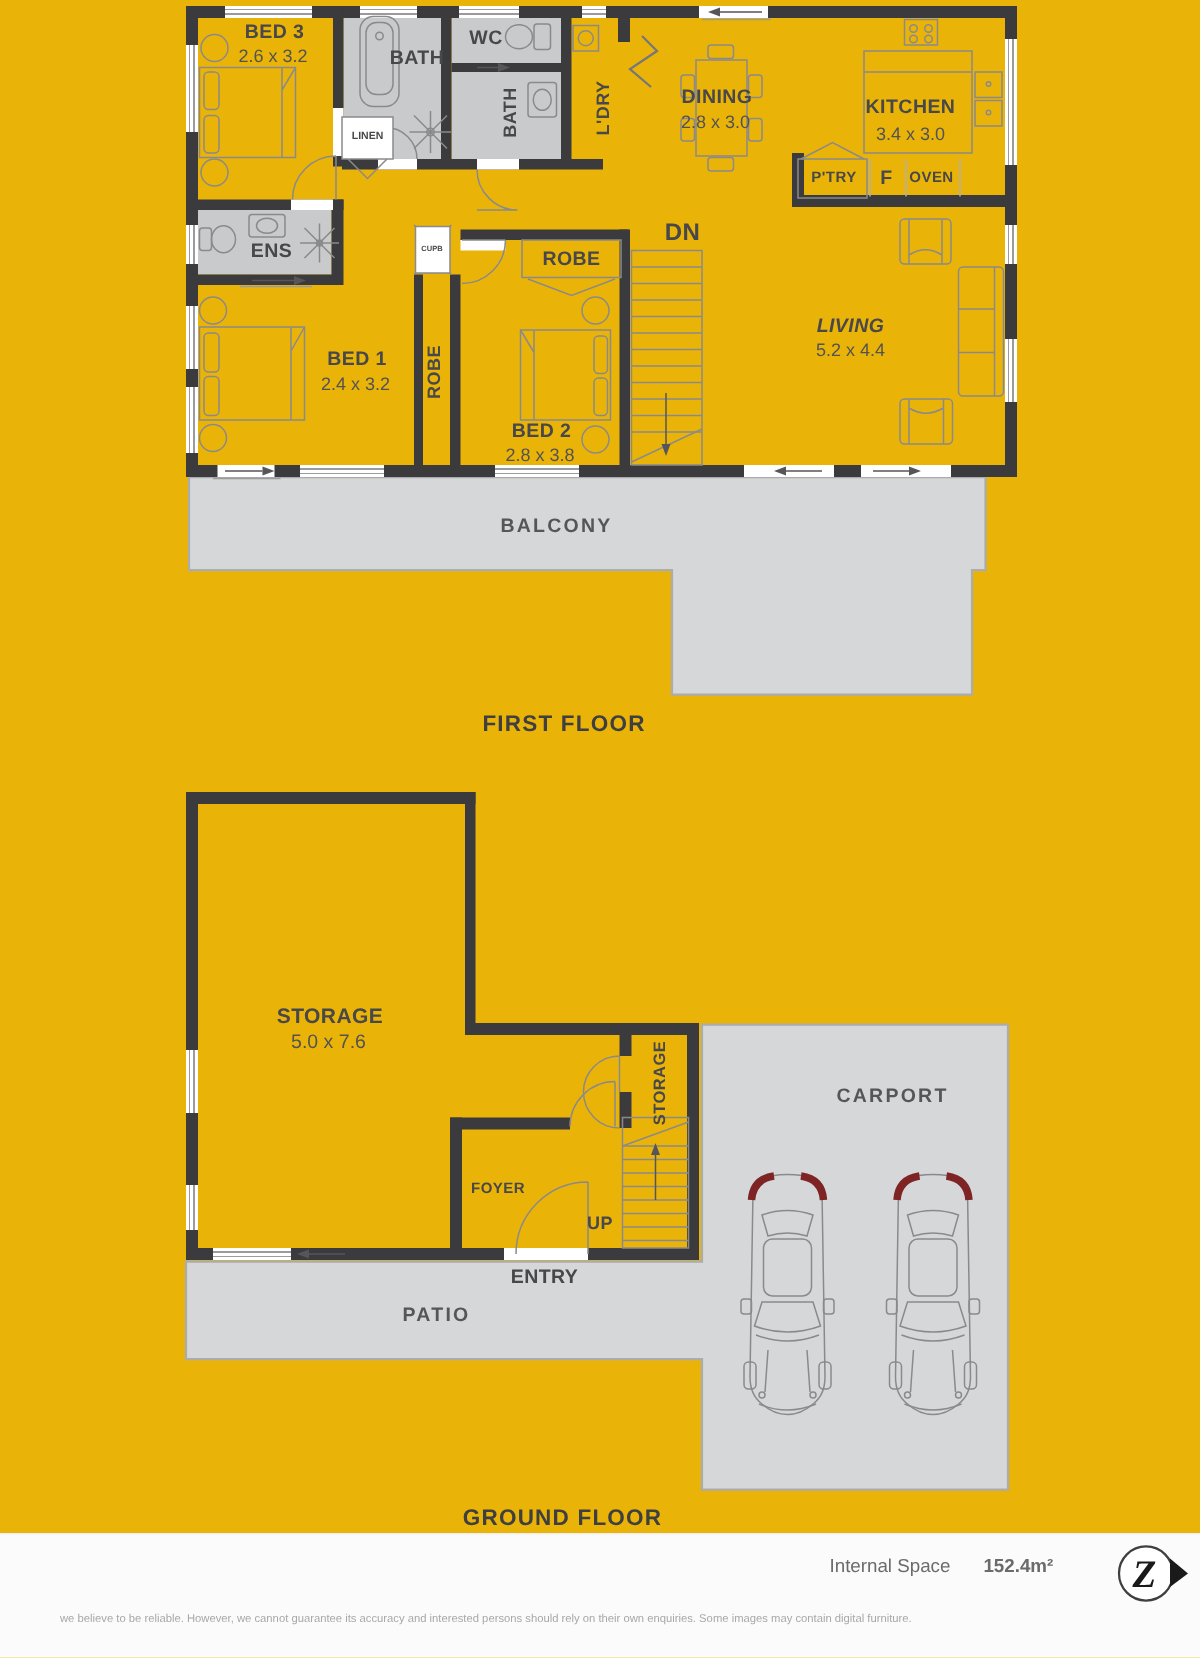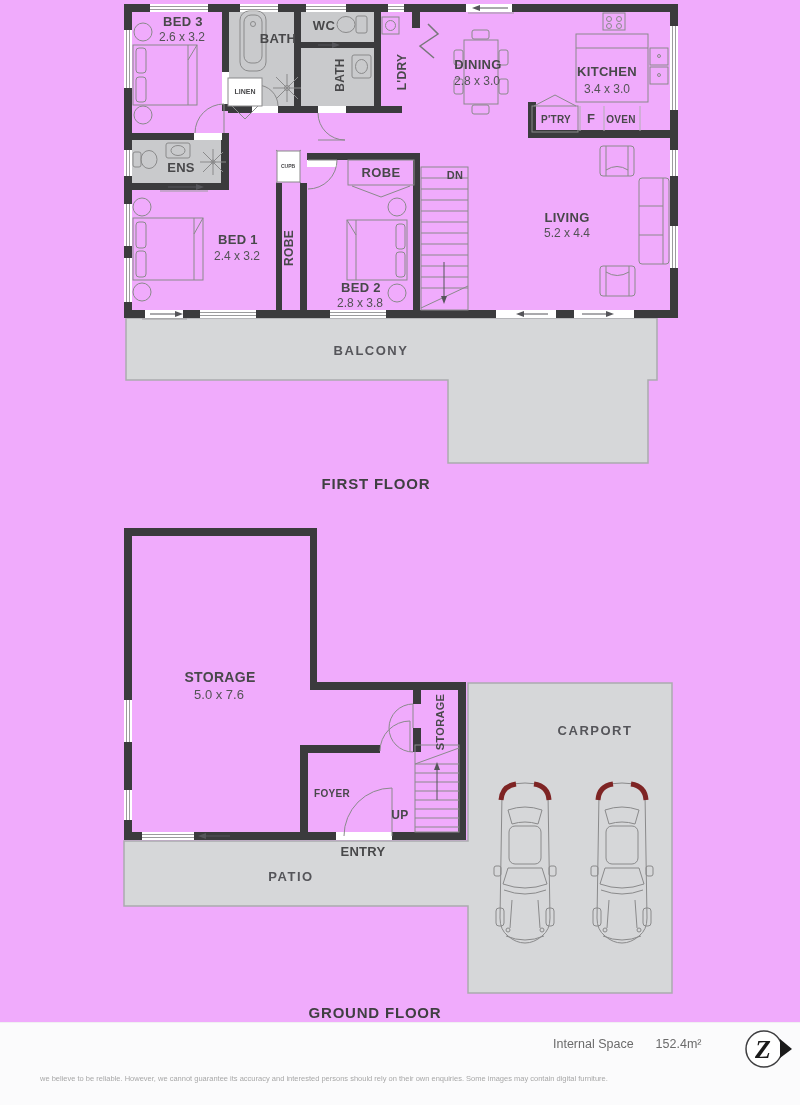--- a/index.html
+++ b/index.html
@@ -1,37 +1,37 @@
 <!DOCTYPE html>
 <html><head>
 <meta charset="utf-8">
 <style>
   html,body{margin:0;padding:0;background:#fff;}
-  #canvas{position:relative;width:800px;height:1105px;background:#f0abfc;overflow:hidden;
+  #canvas{position:relative;width:800px;height:1105px;background:#eab308;overflow:hidden;
           font-family:"Liberation Sans", sans-serif;}
   .wall{position:absolute;background:#3b3b3d;}
   .wet{position:absolute;background:#c9cacc;}
   .winh{position:absolute;height:8px;background:linear-gradient(to bottom,#fff 0,#fff 2px,#9b9b9d 2px,#9b9b9d 3px,#fff 3px,#fff 5px,#9b9b9d 5px,#9b9b9d 6px,#fff 6px,#fff 8px);}
   .winv{position:absolute;width:8px;background:linear-gradient(to right,#fff 0,#fff 2px,#9b9b9d 2px,#9b9b9d 3px,#fff 3px,#fff 5px,#9b9b9d 5px,#9b9b9d 6px,#fff 6px,#fff 8px);}
   .gap{position:absolute;background:#fff;}
   .lbl{position:absolute;transform:translate(-50%,-50%);color:#48484a;font-weight:bold;
        font-size:13px;white-space:nowrap;letter-spacing:0.3px;}
   .dims{position:absolute;transform:translate(-50%,-50%);color:#535355;font-weight:normal;
        font-size:12px;white-space:nowrap;}
   .vert{transform:translate(-50%,-50%) rotate(-90deg);}
   .tiny{font-size:7px;letter-spacing:0;}
   .caption{position:absolute;transform:translate(-50%,-50%);color:#3f3f41;font-weight:bold;
        font-size:15px;letter-spacing:0.8px;white-space:nowrap;}
   .area-lbl{position:absolute;transform:translate(-50%,-50%);color:#55555a;font-weight:bold;
        font-size:13px;letter-spacing:1.5px;white-space:nowrap;}
   svg.lines{position:absolute;left:0;top:0;pointer-events:none;}
   #footer{position:absolute;left:0;top:1022px;width:800px;height:83px;background:#fbfbfc;border-top:1px solid #f0f0f2;}
   #address{position:absolute;left:16px;top:8px;font-size:27px;color:#595959;}
   #ispace{position:absolute;left:553px;top:14px;font-size:12.5px;color:#6b6b6b;}
-  #ispace b{font-weight:normal;margin-left:22px;margin-top:32px;}
+  #ispace b{font-weight:bold;margin-left:22px;margin-top:32px;}
   #disc1{position:absolute;left:12px;top:40px;font-size:7.5px;color:#a8a8a8;}
   #disc2{position:absolute;left:12px;top:51px;font-size:7.5px;color:#a8a8a8;margin-left:28px;}
   #logo{position:absolute;left:742px;top:4px;}
 </style>
 </head>
 <body>
 
 <div id="canvas">
 
   <svg class="lines" width="800" height="1105">
@@ -307,22 +307,22 @@
   <div class="lbl tiny" style="left:245px;top:91px;">LINEN</div>
   <div class="lbl" style="left:181px;top:167px;">ENS</div>
   <div class="lbl tiny" style="left:288px;top:166px;font-size:5px;">CUPB</div>
   <div class="lbl" style="left:478px;top:64px;">DINING</div>
   <div class="dims" style="left:477px;top:81px;">2.8 x 3.0</div>
   <div class="lbl" style="left:607px;top:71px;">KITCHEN</div>
   <div class="dims" style="left:607px;top:89px;">3.4 x 3.0</div>
   <div class="lbl" style="left:556px;top:119px;font-size:10px;">P'TRY</div>
   <div class="lbl" style="left:591px;top:118px;">F</div>
   <div class="lbl" style="left:621px;top:119px;font-size:10px;">OVEN</div>
-  <div class="lbl" style="left:442px;top:175px;font-size:11px;padding-left:26px;">DN</div>
-  <div class="lbl" style="left:567px;top:217px;">LIVING</div>
+  <div class="lbl" style="left:442px;top:156px;font-size:16px;padding-left:26px;">DN</div>
+  <div class="lbl" style="left:567px;top:217px;font-style:italic;">LIVING</div>
   <div class="dims" style="left:567px;top:233px;">5.2 x 4.4</div>
   <div class="lbl" style="left:238px;top:239px;">BED 1</div>
   <div class="dims" style="left:237px;top:256px;">2.4 x 3.2</div>
   <div class="lbl vert" style="left:289px;top:248px;font-size:12px;">ROBE</div>
   <div class="lbl" style="left:381px;top:172px;">ROBE</div>
   <div class="lbl" style="left:361px;top:287px;">BED 2</div>
   <div class="dims" style="left:360px;top:303px;">2.8 x 3.8</div>
   <div class="area-lbl" style="left:371px;top:350px;">BALCONY</div>
   <div class="caption" style="left:376px;top:483px;">FIRST FLOOR</div>
 

